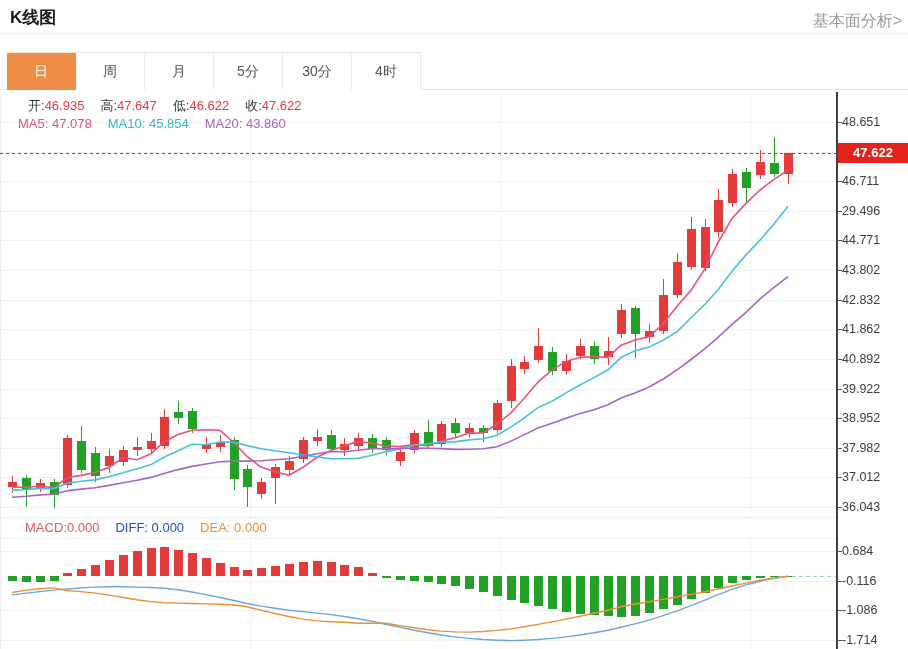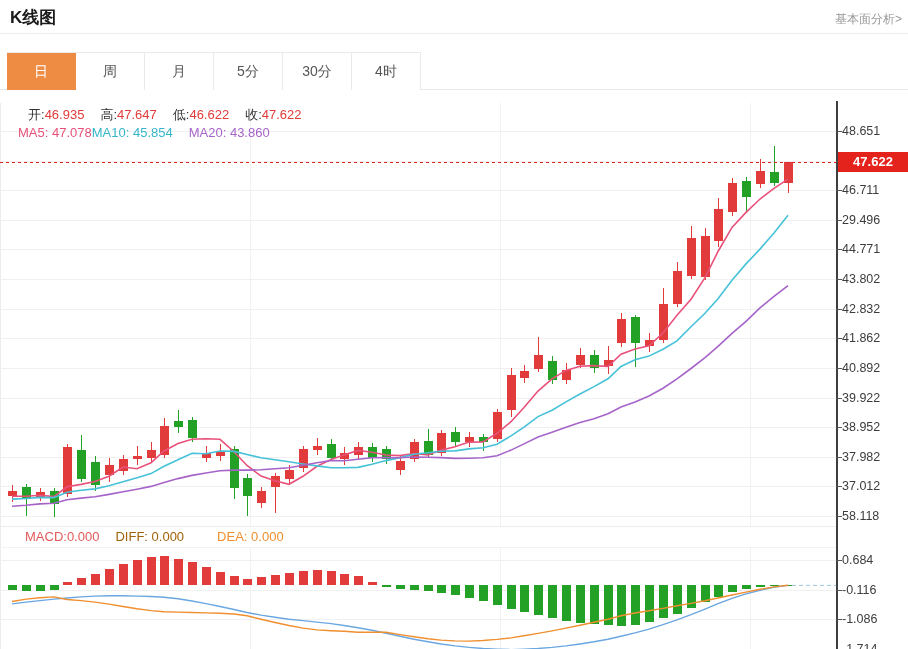--- a/index.html
+++ b/index.html
@@ -1,48 +1,48 @@
 <!DOCTYPE html>
 <html><head>
 <meta charset="utf-8">
 <style>
   html,body{margin:0;padding:0;}
   body{width:908px;height:649px;position:relative;overflow:hidden;background:#fff;
        font-family:"Liberation Sans",sans-serif;}
   
   #header{position:absolute;left:0;top:0;width:908px;height:33px;z-index:20;}
   #page-title{position:absolute;left:10px;top:6px;font-size:17px;font-weight:bold;color:#1a1a1a;}
-  #fund-link{position:absolute;right:6px;top:11px;font-size:12px;color:#999;cursor:pointer;text-decoration:none;}
+  #fund-link{position:absolute;right:6px;top:11px;font-size:16px;color:#999;cursor:pointer;text-decoration:none;}
   #header-divider{position:absolute;left:0;top:33px;width:908px;height:1px;background:#ececec;}
   
   #tabbar{position:absolute;left:7px;top:52px;display:flex;z-index:20;border-top:1px solid #eaeaea;}
   .tab{width:69px;height:37px;line-height:37px;text-align:center;font-size:14px;color:#555;
        background:#fff;border-right:1px solid #eaeaea;cursor:pointer;box-sizing:border-box;}
   .tab.active{background:#ef8c44;color:#fff;border-right-color:#ef8c44;}
   #tabline{position:absolute;left:0;top:89px;width:908px;height:1px;background:#e8e8e8;z-index:19;}
   
-  #stage{position:absolute;left:0;top:13px;width:908px;height:563px;z-index:1;}
+  #stage{position:absolute;left:0;top:4px;width:908px;height:563px;z-index:1;}
   .axlabel{position:absolute;left:842px;width:62px;height:16px;font-size:12.5px;color:#3c3c3c;
            line-height:16px;text-align:left;z-index:5;}
   .priceline{position:absolute;left:0;width:836px;height:1px;z-index:4;
              background:repeating-linear-gradient(90deg,#e5231d 0 3px,rgba(0,0,0,0) 3px 6px);}
   #price-tag{position:absolute;left:838px;width:70px;height:20px;background:#e5231d;color:#fff;
              font-size:13px;font-weight:bold;line-height:20px;text-align:center;z-index:7;}
   
   .inforow{position:absolute;font-size:13px;white-space:nowrap;z-index:6;}
   #ohlc-row{left:28px;top:93px;}
   #ma-row{left:18px;top:112px;}
   #macd-row{left:25px;top:516px;}
   .lbl{color:#333;}
   .val{color:#e23b3b;margin-right:16px;}
-  .ma5{color:#e8517a;}
+  .ma5{color:#e8517a;margin-right:16px;}
   .ma10{color:#36b6c8;margin-right:16px;}
   .ma20{color:#a664c9;}
   .macdv{color:#e05a5a;margin-right:16px;}
-  .diffv{color:#a16207;margin-right:33px;}
+  .diffv{color:#1d4ed8;margin-right:16px;}
   .deav{color:#ef8f2f;}
   
   #left-border{position:absolute;left:0;top:90px;width:1px;height:555px;background:#ececec;z-index:1;}
   #pane-divider{position:absolute;left:0;top:513px;width:836px;height:1px;background:#ececec;z-index:1;}
   #macd-top{position:absolute;left:0;top:534px;width:836px;height:1px;background:#f2f2f2;z-index:1;}
   #axis-line{position:absolute;left:836px;top:88px;width:2px;height:558px;background:#3f3f3f;z-index:5;}
   #bottom-bar{position:absolute;left:0;top:645px;width:908px;height:3px;background:#161616;z-index:5;}
   svg.overlay{position:absolute;left:0;top:0;z-index:3;pointer-events:none;}
 </style>
 </head>
@@ -117,21 +117,21 @@
     <div style="position: absolute; left: 836px; top: 414px; width: 6px; height: 1px; z-index: 5; background: rgb(85, 85, 85);"></div>
     <div class="axlabel" style="position: absolute; left: 842px; top: 406px; width: 62px; height: 16px; z-index: 5;">38.952</div>
     <div style="position: absolute; left: 0px; top: 444px; width: 836px; height: 1px; z-index: 1; background: rgb(240, 240, 240);"></div>
     <div style="position: absolute; left: 836px; top: 444px; width: 6px; height: 1px; z-index: 5; background: rgb(85, 85, 85);"></div>
     <div class="axlabel" style="position: absolute; left: 842px; top: 436px; width: 62px; height: 16px; z-index: 5;">37.982</div>
     <div style="position: absolute; left: 0px; top: 473px; width: 836px; height: 1px; z-index: 1; background: rgb(240, 240, 240);"></div>
     <div style="position: absolute; left: 836px; top: 473px; width: 6px; height: 1px; z-index: 5; background: rgb(85, 85, 85);"></div>
     <div class="axlabel" style="position: absolute; left: 842px; top: 465px; width: 62px; height: 16px; z-index: 5;">37.012</div>
     <div style="position: absolute; left: 0px; top: 503px; width: 836px; height: 1px; z-index: 1; background: rgb(240, 240, 240);"></div>
     <div style="position: absolute; left: 836px; top: 503px; width: 6px; height: 1px; z-index: 5; background: rgb(85, 85, 85);"></div>
-    <div class="axlabel" style="position: absolute; left: 842px; top: 495px; width: 62px; height: 16px; z-index: 5;">58.118</div>
+    <div class="axlabel" style="position: absolute; left: 842px; top: 495px; width: 62px; height: 16px; z-index: 5;">36.043</div>
     <div style="position: absolute; left: 0px; top: 547px; width: 836px; height: 1px; z-index: 1; background: rgb(240, 240, 240);"></div>
     <div style="position: absolute; left: 836px; top: 547px; width: 6px; height: 1px; z-index: 5; background: rgb(85, 85, 85);"></div>
     <div class="axlabel" style="position: absolute; left: 842px; top: 539px; width: 62px; height: 16px; z-index: 5;">0.684</div>
     <div style="position: absolute; left: 0px; top: 577px; width: 836px; height: 1px; z-index: 1; background: rgb(240, 240, 240);"></div>
     <div style="position: absolute; left: 836px; top: 577px; width: 6px; height: 1px; z-index: 5; background: rgb(85, 85, 85);"></div>
     <div class="axlabel" style="position: absolute; left: 842px; top: 569px; width: 62px; height: 16px; z-index: 5;">-0.116</div>
     <div style="position: absolute; left: 0px; top: 606px; width: 836px; height: 1px; z-index: 1; background: rgb(240, 240, 240);"></div>
     <div style="position: absolute; left: 836px; top: 606px; width: 6px; height: 1px; z-index: 5; background: rgb(85, 85, 85);"></div>
     <div class="axlabel" style="position: absolute; left: 842px; top: 598px; width: 62px; height: 16px; z-index: 5;">-1.086</div>
     <div style="position: absolute; left: 0px; top: 636px; width: 836px; height: 1px; z-index: 1; background: rgb(240, 240, 240);"></div>

